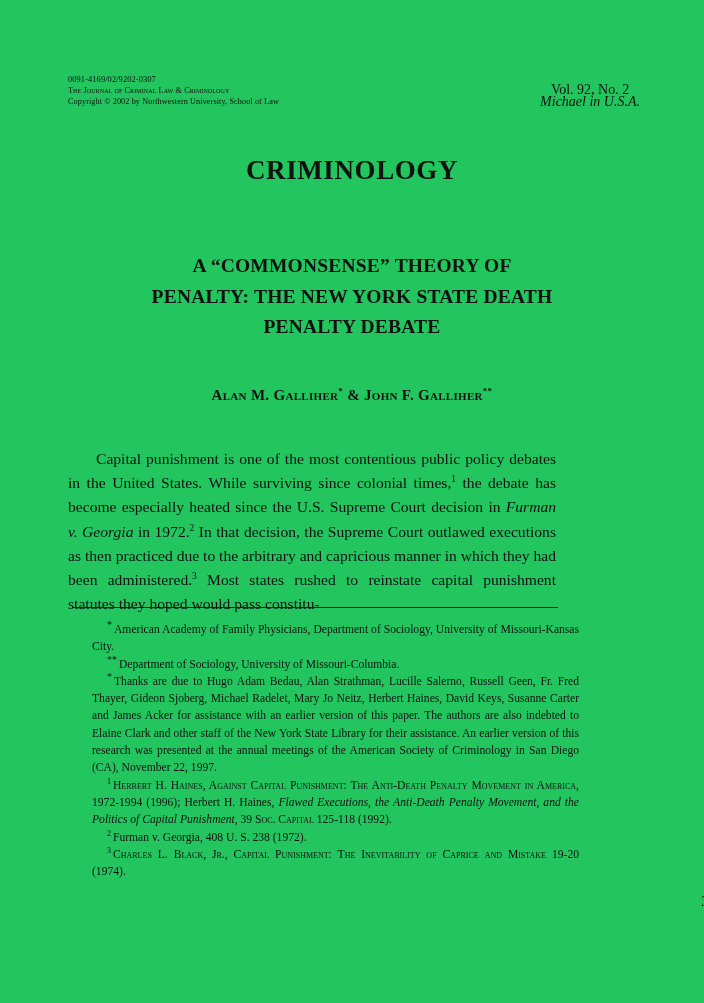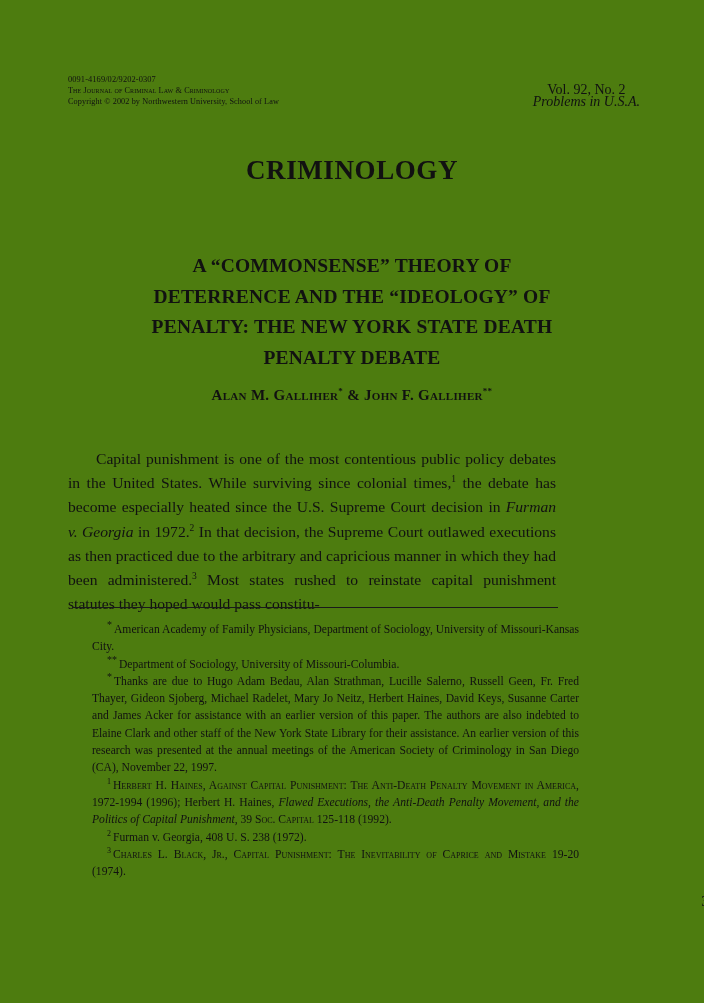--- a/index.html
+++ b/index.html
@@ -10,21 +10,21 @@
   }
   body {
     font-family: "Liberation Serif", "DejaVu Serif", serif;
     color: #111111;
   }
   .page {
     position: relative;
     width: 704px;
     height: 1003px;
     margin: 0 auto;
-    background: #4d7c0f;
+    background: #22c55e;
     overflow: hidden;
     box-sizing: border-box;
   }
 
   
   .masthead {
     position: absolute;
     top: 74px;
     left: 68px;
     right: 44px;
@@ -183,29 +183,28 @@
 <div class="page">
 
   <div class="masthead">
     <div class="masthead-left">
       <div class="issn">0091-4169/02/9202-0307</div>
       <div class="smallcaps">The Journal of Criminal Law &amp; Criminology</div>
       <div>Copyright © 2002 by Northwestern University, School of Law</div>
     </div>
     <div class="masthead-right">
       <div>Vol. 92, No. 2</div>
-      <div class="printed">Problems in U.S.A.</div>
+      <div class="printed">Michael in U.S.A.</div>
     </div>
   </div>
 
   <div class="journal-name">CRIMINOLOGY</div>
 
   <h1 class="article-title">
     <span class="tline">A “COMMONSENSE” THEORY OF</span>
-    <span class="tline">DETERRENCE AND THE “IDEOLOGY” OF</span>
     <span class="tline">PENALTY: THE NEW YORK STATE DEATH</span>
     <span class="tline">PENALTY DEBATE</span>
   </h1>
 
   <div class="authors">
     <span>Alan M. Galliher</span><sup>*</sup><span> &amp; </span><span>John F. Galliher</span><sup>**</sup>
   </div>
 
   <div class="body-text">
     <p><span>Capital punishment is one of the most contentious public policy debates in the United States.  While surviving since colonial times,</span><sup>1</sup><span> the debate has become especially heated since the U.S. Supreme Court decision in </span><i>Furman v. Georgia</i><span> in 1972.</span><sup>2</sup><span>  In that decision, the Supreme Court outlawed executions as then practiced due to the arbitrary and capricious manner in which they had been administered.</span><sup>3</sup><span> Most states rushed to reinstate capital punishment statutes they hoped would pass constitu-</span></p>

